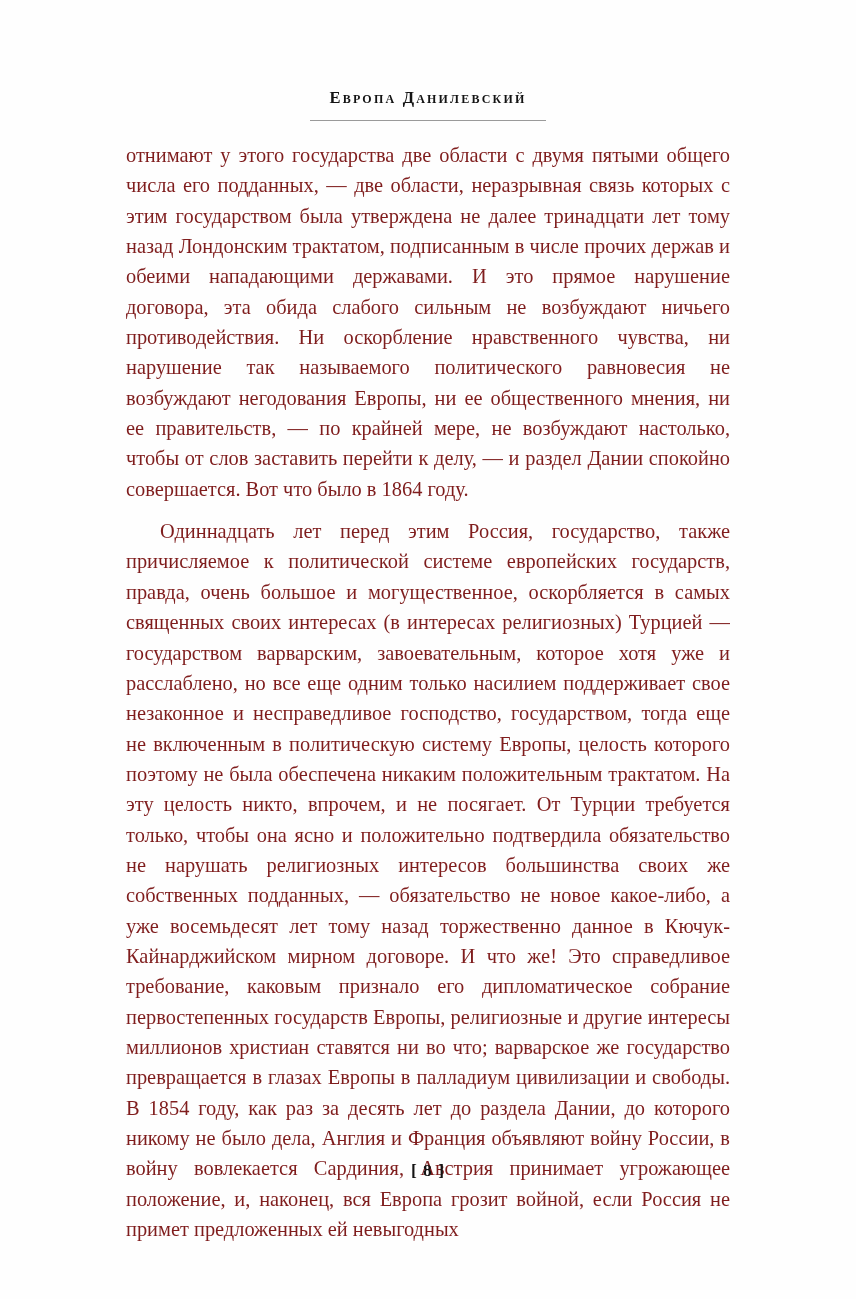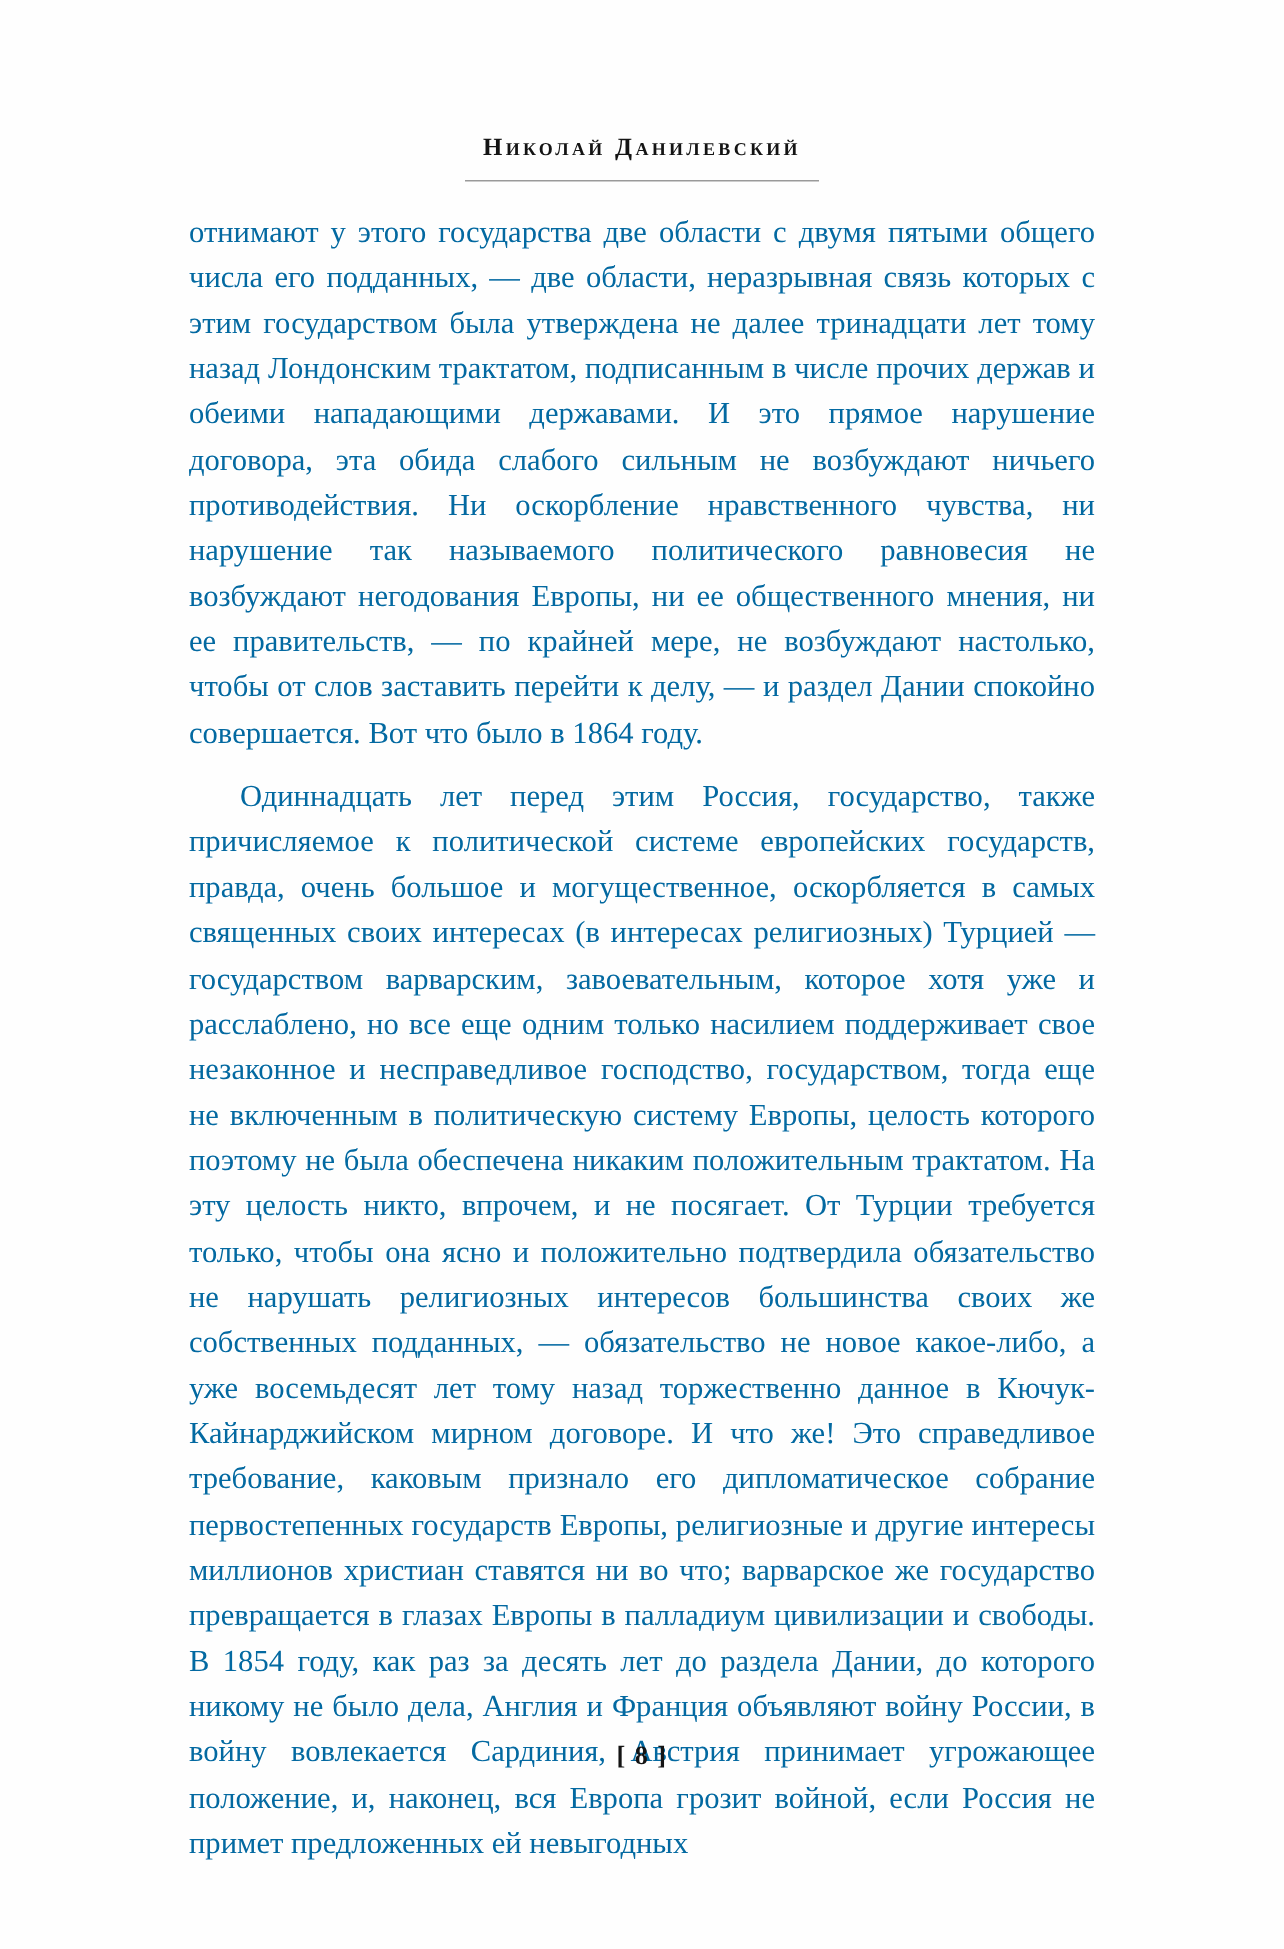--- a/index.html
+++ b/index.html
@@ -48,21 +48,21 @@
   }
   .body-text {
     position: absolute;
     top: 140px;
     left: 126px;
     width: 604px;
     font-size: 20.4px;
     line-height: 30.35px;
     text-align: justify;
     text-justify: inter-word;
-    color: #0369a1;
+    color: #7f1d1d;
     hyphens: manual;
   }
   .body-text p {
     margin: 0;
   }
   .body-text p.indent {
     text-indent: 34px;
     margin-top: 12px;
   }
   .folio {
@@ -75,21 +75,21 @@
     font-weight: 700;
     letter-spacing: 1px;
     color: #141414;
   }
 </style>
 </head>
 <body>
 
 <div class="page">
 
-  <div class="running-head">Николай Данилевский</div>
+  <div class="running-head">Европа Данилевский</div>
 
   <div class="head-rule"></div>
 
   <div class="body-text">
     <p>отнимают у этого государства две области с двумя пятыми общего числа его подданных, — две области, неразрывная связь которых с этим государством была утверждена не далее тринадцати лет тому назад Лондонским трактатом, подписанным в числе прочих держав и обеими нападающими державами. И это прямое нарушение договора, эта обида слабого сильным не возбуждают ничьего противодействия. Ни оскорбление нравственного чувства, ни нарушение так называемого политического равновесия не возбуждают негодования Европы, ни ее общественного мнения, ни ее правительств, — по крайней мере, не возбуждают настолько, чтобы от слов заставить перейти к делу, — и раздел Дании спокойно совершается. Вот что было в 1864 году.</p>
     <p class="indent">Одиннадцать лет перед этим Россия, государство, также причисляемое к политической системе европейских государств, правда, очень большое и могущественное, оскорбляется в самых священных своих интересах (в интересах религиозных) Турцией — государством варварским, завоевательным, которое хотя уже и расслаблено, но все еще одним только насилием поддерживает свое незаконное и несправедливое господство, государством, тогда еще не включенным в политическую систему Европы, целость которого поэтому не была обеспечена никаким положительным трактатом. На эту целость никто, впрочем, и не посягает. От Турции требуется только, чтобы она ясно и положительно подтвердила обязательство не нарушать религиозных интересов большинства своих же собственных подданных, — обязательство не новое какое-либо, а уже восемьдесят лет тому назад торжественно данное в Кючук-Кайнарджийском мирном договоре. И что же! Это справедливое требование, каковым признало его дипломатическое собрание первостепенных государств Европы, религиозные и другие интересы миллионов христиан ставятся ни во что; варварское же государство превращается в глазах Европы в палладиум цивилизации и свободы. В 1854 году, как раз за десять лет до раздела Дании, до которого никому не было дела, Англия и Франция объявляют войну России, в войну вовлекается Сардиния, Австрия принимает угрожающее положение, и, наконец, вся Европа грозит войной, если Россия не примет предложенных ей невыгодных</p>
   </div>
 
   <div class="folio">[ 8 ]</div>
 

